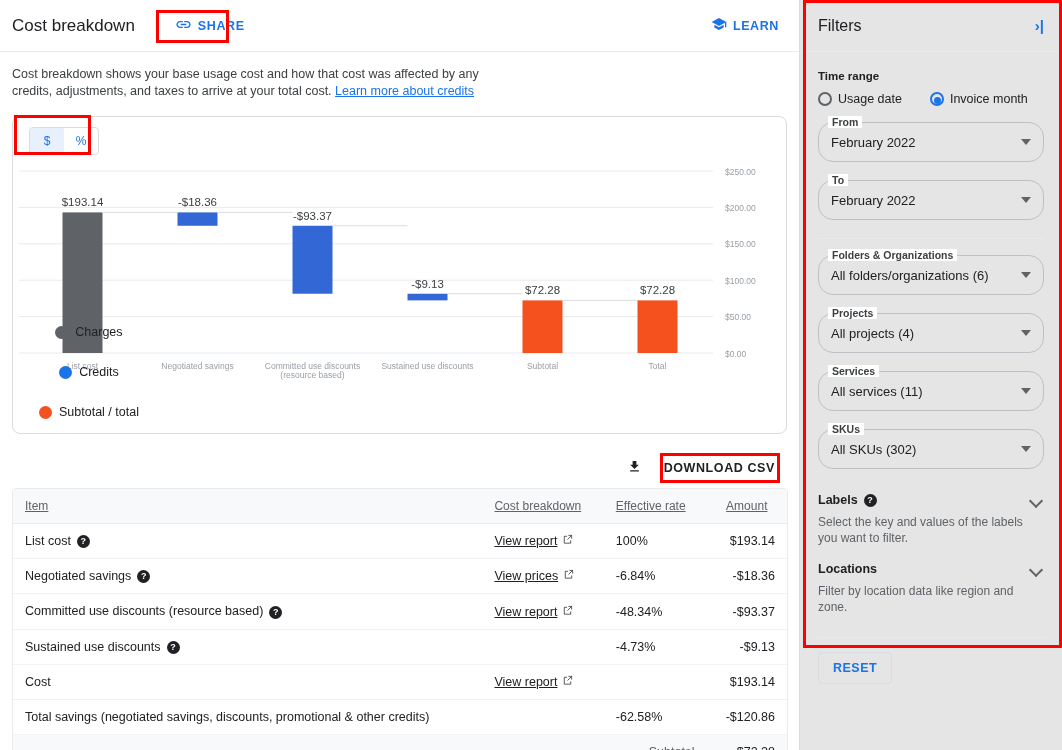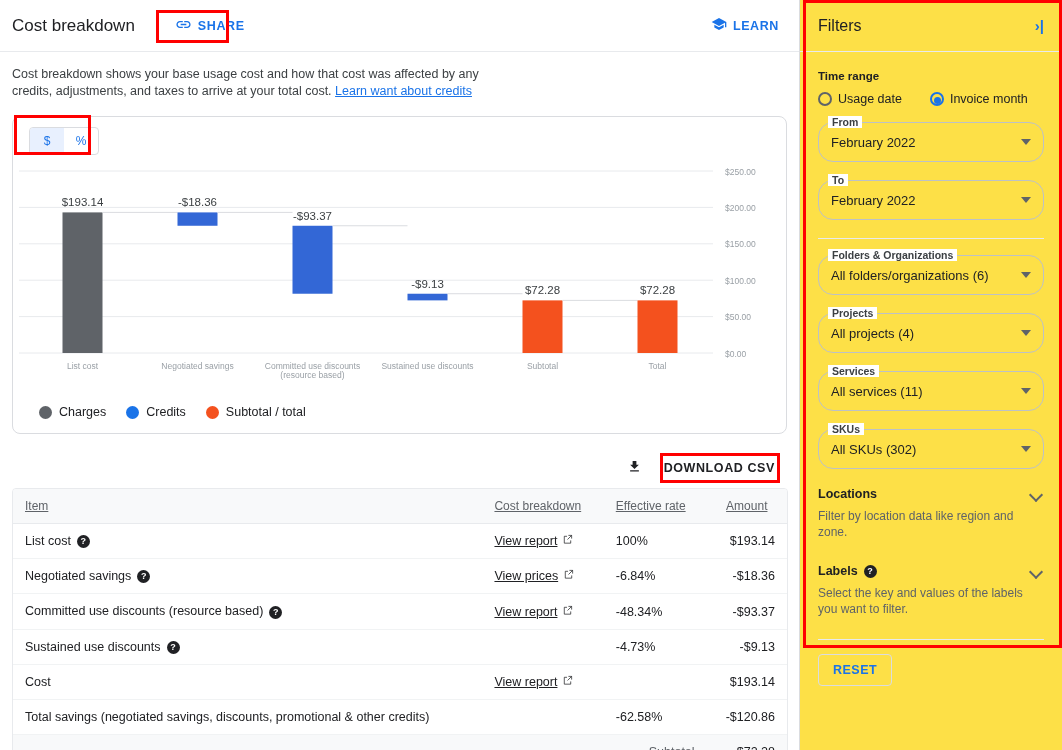--- a/index.html
+++ b/index.html
@@ -36,22 +36,22 @@
 
   .unit-toggle { position: absolute; left: 16px; top: 10px; display: flex;
                  border: 1px solid #dadce0; border-radius: 4px; overflow: hidden; }
   .unit-toggle div { width: 34px; height: 26px; display: flex; align-items: center;
                      justify-content: center; font-size: 12px; color: #1a73e8; cursor: pointer; }
   .unit-toggle div.active { background: #e8f0fe; }
 
   .plot { position: absolute; left: 0; top: 46px; width: 100%; height: 232px; }
   .plot svg { display: block; }
 
-  .legend { position: absolute; left: 26px; bottom: 14px; display: flex; gap: 20px;
-            align-items: center; }
+  .legend { position: absolute; left: 26px; bottom: 14px; display: flex; gap: 26px;
+            align-items: center; flex-direction: column; }
   .legend .li { display: flex; align-items: center; gap: 7px; font-size: 12.5px; color: #202124; }
   .legend .dot { width: 13px; height: 13px; border-radius: 50%; display: inline-block; }
 
   .csv-row { position: absolute; right: 14px; top: 452px; }
   .csv-btn { display: flex; align-items: center; gap: 22px; font-size: 12.5px; font-weight: 700;
              letter-spacing: .6px; color: #202124; cursor: pointer; padding: 7px 10px; }
   .csv-btn svg { width: 15px; height: 15px; fill: #202124; }
 
   
   .tbl { position: absolute; left: 12px; top: 488px; width: 776px;
@@ -66,21 +66,21 @@
   .c-cb, .c-rate { text-align: left; }
   th.c-right { text-align: center; }
   .qmark { display: inline-flex; align-items: center; justify-content: center;
            width: 13px; height: 13px; border-radius: 50%; background: #202124;
            color: #fff; font-size: 9px; font-weight: 700; margin-left: 6px;
            vertical-align: middle; line-height: 1; cursor: pointer; }
   .viewlink { color: #202124; cursor: pointer; display: inline-flex; align-items: center; gap: 5px; text-decoration: underline; }
   .viewlink svg { width: 11px; height: 11px; stroke: #202124; fill: none; stroke-width: 1.6; }
 
   
-  .filters { width: 262px; height: 750px; background: #fde047; position: relative; }
+  .filters { width: 262px; height: 750px; background: #e5e5e5; position: relative; }
   .f-head { height: 52px; display: flex; align-items: center; justify-content: space-between;
             padding: 0 18px; border-bottom: 1px solid #e8eaed; }
   .f-title { font-size: 16px; color: #202124; }
   .f-collapse { color: #1a73e8; font-size: 15px; cursor: pointer; font-weight: 600; }
   .f-body { padding: 18px 18px 0 18px; }
   .f-sec-label { font-size: 11.5px; font-weight: 700; color: #202124; margin-bottom: 10px; }
   .radios { display: flex; align-items: center; gap: 28px; margin-bottom: 16px; }
   .radio { display: flex; align-items: center; gap: 6px; font-size: 12.5px; color: #202124;
            cursor: pointer; }
   .rc { width: 14px; height: 14px; border-radius: 50%; border: 2px solid #5f6368;
@@ -140,21 +140,21 @@
           <svg viewBox="0 0 24 24">
               <path d="M5 13.18v4L12 21l7-3.82v-4L12 17l-7-3.82zM12 3L1 9l11 6 9-4.91V17h2V9L12 3z"></path>
             </svg>
         </span>
         <span>LEARN</span>
       </div>
     </div>
 
     <div class="desc">
       <span>Cost breakdown shows your base usage cost and how that cost was affected by any credits, adjustments, and taxes to arrive at your total cost.</span>
-      <a href="#">Learn want about credits</a>
+      <a href="#">Learn more about credits</a>
     </div>
 
     <div class="chart-card">
 
       <div class="unit-toggle">
         <div class="active">$</div>
         <div>%</div>
       </div>
 
       <div class="plot">
@@ -353,39 +353,39 @@
             <span class="fval">All services (11)</span>
             <span class="caret"></span>
           </div>
           <div class="field">
             <span class="flabel">SKUs</span>
             <span class="fval">All SKUs (302)</span>
             <span class="caret"></span>
           </div>
         </div>
 
-      <div class="acc" style="margin-top:16px">
-        <div class="acc-head">
-          <span class="acc-title">Locations</span>
-          <span class="chev"></span>
-        </div>
-        <div class="acc-desc">Filter by location data like region and zone.</div>
-      </div>
-
       <div class="acc" style="margin-top:24px">
         <div class="acc-head">
           <span class="acc-title">
             <span>Labels</span>
             <span class="qmark">?</span>
           </span>
           <span class="chev"></span>
         </div>
         <div class="acc-desc">Select the key and values of the labels you want to filter.</div>
       </div>
 
+      <div class="acc" style="margin-top:16px">
+        <div class="acc-head">
+          <span class="acc-title">Locations</span>
+          <span class="chev"></span>
+        </div>
+        <div class="acc-desc">Filter by location data like region and zone.</div>
+      </div>
+
       <div class="f-divider"></div>
       <div class="reset">RESET</div>
     </div>
   </div>
 
   <div class="anno" style="left:156px;top:10px;width:73px;height:33px;"></div>
   <div class="anno" style="left:14px;top:115px;width:77px;height:40px;"></div>
   <div class="anno" style="left:660px;top:453px;width:120px;height:30px;"></div>
   <div class="anno" style="left:803px;top:0px;width:259px;height:648px;"></div>
 </div>

